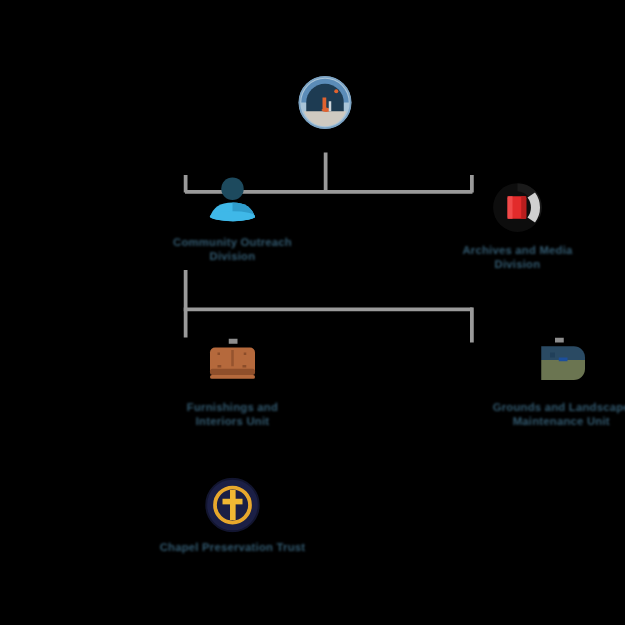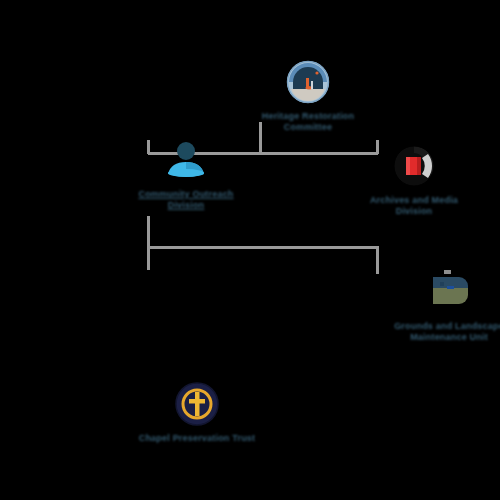--- a/index.html
+++ b/index.html
@@ -82,68 +82,84 @@
         <path d="M7 22 A15 15 0 0 1 37 22 L37 30 L7 30 Z" fill="#1d3b52"></path>
         <path d="M4 30 A19 19 0 0 0 40 30 A19 19 0 0 1 4 30 Z" fill="#c9c4ba"></path>
         <path d="M5 29 L39 29 A18 18 0 0 1 22 41 A18 18 0 0 1 5 29 Z" fill="#cfcac1"></path>
         <rect x="20" y="18" width="3" height="11" fill="#e0622f"></rect>
         <path d="M19 28 q4 -4 8 0 q-4 3 -8 0 Z" fill="#e0622f"></path>
         <rect x="25" y="21" width="2" height="8" fill="#d0d6db"></rect>
         <circle cx="31" cy="13" r="1.6" fill="#e0622f"></circle>
         <circle cx="22" cy="22" r="20.5" fill="none" stroke="#7ba3c4" stroke-width="1.4"></circle>
       </svg>
     </span>
-    <span class="node-label mid" style="color: rgb(61, 95, 114);">Heritage Restoration Committee</span>
   </div>
 
   <div class="node" style="left:126px; top:138px;">
     <span class="node-icon">
       <svg class="icon-svg" viewBox="0 0 44 44">
         <circle cx="22" cy="13" r="9" fill="#1d4a5e"></circle>
         <path d="M4 36 q3 -12 18 -12 q15 0 18 12 q-18 6 -36 0 Z" fill="#3fb8e8"></path>
         <path d="M22 24 q15 0 18 12 q-9 3 -18 3 Z" fill="#2f9ccb"></path>
         <ellipse cx="22" cy="35" rx="18" ry="4" fill="#3fb8e8"></ellipse>
       </svg>
     </span>
-    <span class="node-label narrow" style="color: rgb(61, 95, 114); text-decoration: underline;">Community Outreach
+    <span class="node-label narrow" style="color: rgb(61, 95, 114);">Community Outreach
 Division</span>
   </div>
 
   <div class="node" style="left:354px; top:144px;">
     <span class="node-icon">
       <svg class="icon-svg" viewBox="0 0 44 44">
         <circle cx="22" cy="22" r="20" fill="#0d0d0d"></circle>
         <path d="M22 2 A20 20 0 0 1 40 30 L33 27 A13 13 0 0 0 22 9 Z" fill="#1a1a1a"></path>
         <path d="M36 10 A20 20 0 0 1 36 34 L30 30 A13 13 0 0 0 30 14 Z" fill="#cfcfcf"></path>
         <rect x="14" y="13" width="15" height="18" rx="1.5" fill="#e22b2b"></rect>
         <rect x="14" y="13" width="4" height="18" fill="#f04a4a"></rect>
         <rect x="25" y="13" width="4" height="18" fill="#b81e1e"></rect>
         <circle cx="22" cy="22" r="20" fill="none" stroke="#000" stroke-width="1"></circle>
       </svg>
     </span>
     <span class="node-label narrow" style="color: rgb(61, 95, 114);">Archives and Media
 Division</span>
   </div>
 
+  <div class="node" style="left:126px; top:270px;">
+    <span class="node-icon">
+      <svg class="icon-svg" viewBox="0 0 44 44">
+        <rect x="19" y="1" width="7" height="4" fill="#8e8e8e"></rect>
+        <rect x="4" y="8" width="36" height="22" rx="4" fill="#b5693c"></rect>
+        <rect x="4" y="25" width="36" height="5" rx="2" fill="#8f4f2b"></rect>
+        <rect x="4" y="30" width="36" height="3" rx="1.5" fill="#b5693c"></rect>
+        <rect x="21" y="10" width="2" height="13" fill="#7a4122" opacity="0.55"></rect>
+        <rect x="10" y="12" width="2" height="2" fill="#7a4122" opacity="0.7"></rect>
+        <rect x="31" y="12" width="2" height="2" fill="#7a4122" opacity="0.7"></rect>
+        <rect x="10" y="22" width="3" height="2" fill="#7a4122" opacity="0.7"></rect>
+        <rect x="30" y="22" width="3" height="2" fill="#7a4122" opacity="0.7"></rect>
+      </svg>
+    </span>
+    <span class="node-label narrow" style="color: rgb(61, 95, 114);">Furnishings and
+Interiors Unit</span>
+  </div>
 
   <div class="node" style="left:354px; top:270px;">
     <span class="node-icon">
       <svg class="icon-svg" viewBox="0 0 44 44">
         <rect x="17" y="0" width="7" height="4" fill="#8e8e8e"></rect>
         <path d="M6 7 H32 a9 9 0 0 1 9 9 v2 H6 Z" fill="#2a4a63"></path>
         <path d="M6 18 H41 v7 a9 9 0 0 1 -9 9 H6 Z" fill="#6b7551"></path>
         <rect x="20" y="16" width="7" height="3" fill="#1c4f9c"></rect>
         <rect x="13" y="12" width="4" height="4" fill="#21405a"></rect>
       </svg>
     </span>
     <span class="node-label wide" style="color: rgb(61, 95, 114);">Grounds and Landscape
 Maintenance Unit</span>
   </div>
 
-  <div class="node" style="left:126px; top:382px;margin-left:11px;">
+  <div class="node" style="left:126px; top:382px;">
     <span class="node-icon">
       <svg class="icon-svg" viewBox="0 0 44 44">
         <circle cx="22" cy="22" r="21" fill="#1b1f45"></circle>
         <circle cx="22" cy="22" r="14" fill="none" stroke="#e8a82c" stroke-width="3"></circle>
         <path d="M9 28 a14 14 0 0 0 26 0 a16 16 0 0 1 -26 0 Z" fill="#e8a82c"></path>
         <rect x="20" y="10" width="4.5" height="24" fill="#f0b833"></rect>
         <rect x="14" y="17" width="16" height="4.5" fill="#f0b833"></rect>
         <circle cx="22" cy="22" r="21" fill="none" stroke="#12152f" stroke-width="1.5"></circle>
       </svg>
     </span>

